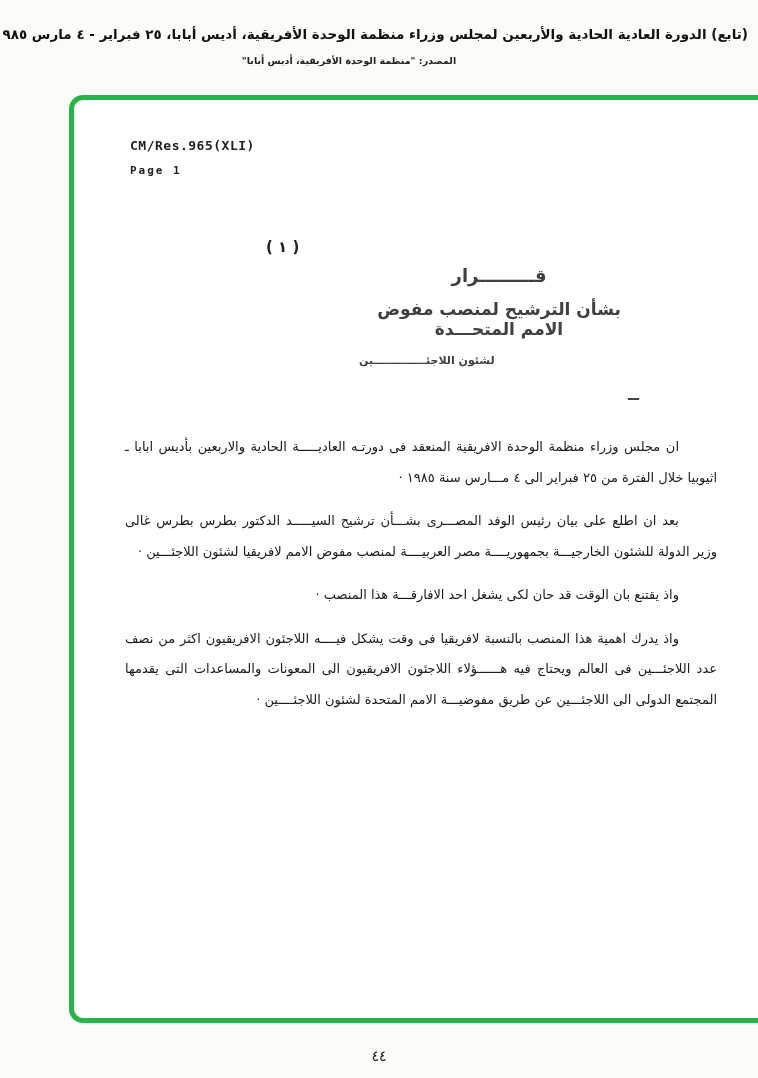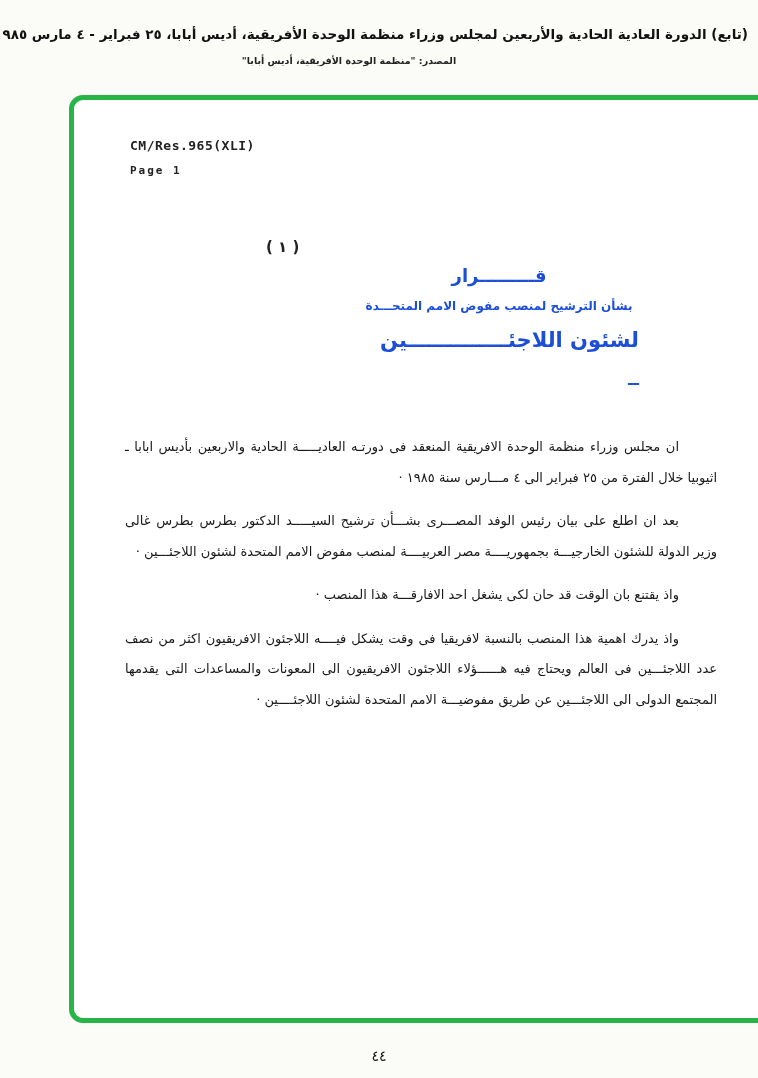--- a/index.html
+++ b/index.html
@@ -69,37 +69,37 @@
     font-size: 15px;
     font-weight: bold;
     color: #222;
   }
 
   .title-block {
     position: absolute;
     left: 285px; top: 165px;
     width: 280px;
     direction: rtl;
-    color: #1d4ed8;
+    color: #404040;
   }
   .doc-title {
     text-align: center;
     font-size: 18px;
     font-weight: bold;
   }
   .doc-sub1 {
     margin-top: 13px;
     text-align: center;
-    font-size: 12px;
+    font-size: 17px;
     font-weight: bold;
   }
   .doc-sub2 {
     margin-top: 15px;
-    text-align: right;
-    font-size: 21px;
+    text-align: left;
+    font-size: 11px;
     font-weight: bold;
   }
   .doc-divider {
     margin-top: 18px;
     text-align: right;
     font-size: 16px;
     font-weight: bold;
   }
 
   .doc-body {
@@ -144,20 +144,20 @@
 
   <div class="title-block">
     <div class="doc-title">قـــــــــرار</div>
     <div class="doc-sub1">بشأن الترشيح لمنصب مفوض الامم المتحـــدة</div>
     <div class="doc-sub2">لشئون اللاجئــــــــــــــين</div>
     <div class="doc-divider">ــ</div>
   </div>
 
   <div class="doc-body">
     <p>ان مجلس وزراء منظمة الوحدة الافريقية المنعقد فى دورتـه العاديـــــة الحادية والاربعين بأديس ابابا ـ اثيوبيا خلال الفترة من ٢٥ فبراير الى ٤ مـــارس سنة ١٩٨٥ ·</p>
-    <p>بعد ان اطلع على بيان رئيس الوفد المصـــرى بشـــأن ترشيح السيـــــد الدكتور بطرس بطرس غالى وزير الدولة للشئون الخارجيـــة بجمهوريــــة مصر العربيــــة لمنصب مفوض الامم المتحدة لشئون اللاجئـــين ·</p>
+    <p>بعد ان اطلع على بيان رئيس الوفد المصـــرى بشـــأن ترشيح السيـــــد الدكتور بطرس بطرس غالى وزير الدولة للشئون الخارجيـــة بجمهوريــــة مصر العربيــــة لمنصب مفوض الامم لافريقيا لشئون اللاجئـــين ·</p>
     <p>واذ يقتنع بان الوقت قد حان لكى يشغل احد الافارقـــة هذا المنصب ·</p>
     <p>واذ يدرك اهمية هذا المنصب بالنسبة لافريقيا فى وقت يشكل فيــــه اللاجئون الافريقيون اكثر من نصف عدد اللاجئـــين فى العالم ويحتاج فيه هــــــؤلاء اللاجئون الافريقيون الى المعونات والمساعدات التى يقدمها المجتمع الدولى الى اللاجئـــين عن طريق مفوضيـــة الامم المتحدة لشئون اللاجئــــين ·</p>
   </div>
 
 </div>
 
 <div class="footer-page">٤٤</div>
 
 </body></html>

